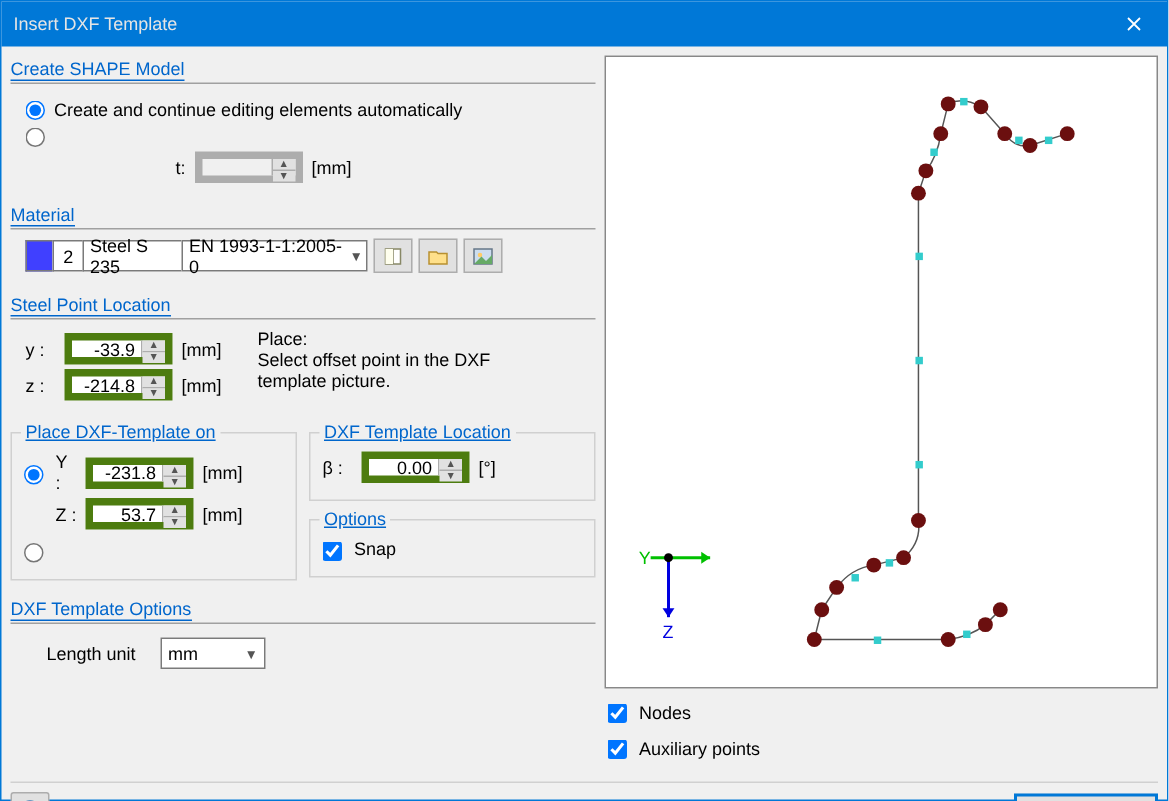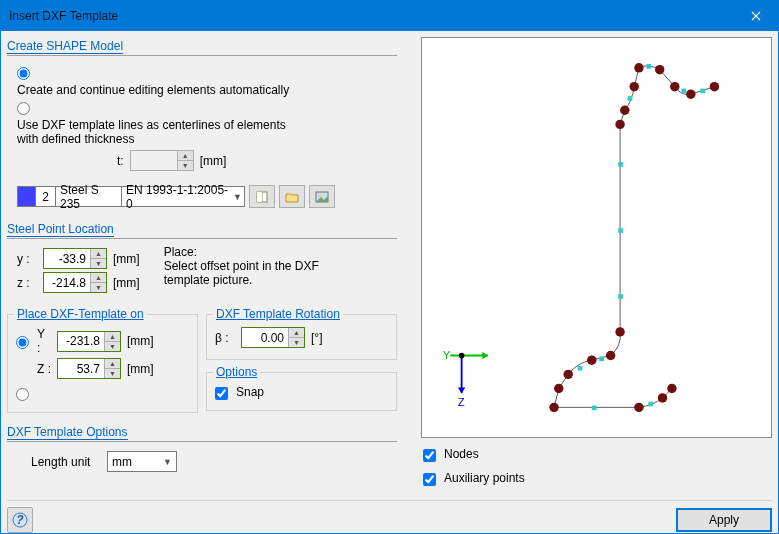--- a/index.html
+++ b/index.html
@@ -1,30 +1,30 @@
 <!DOCTYPE html>
 <html><head>
 <meta charset="utf-8">
 <style>
   * { box-sizing: border-box; font-family: "Segoe UI", Tahoma, sans-serif; font-size: 12px; }
   body { margin: 0; background: #fff; }
   .window { width: 779px; height: 534px; border: 1px solid #0078d7; background: #f0f0f0; display: flex; flex-direction: column; }
-  .titlebar { height: 30px; background: #0078d7; color: #0f172a; display: flex; align-items: center; padding: 0 0 0 8px; }
+  .titlebar { height: 30px; background: #0078d7; color: #e5e5e5; display: flex; align-items: center; padding: 0 0 0 8px; }
   .titlebar .title { flex: 1; font-size: 12px; }
   .close-btn { width: 45px; height: 30px; display: flex; align-items: center; justify-content: center; cursor: pointer; }
-  .body { flex: 1; display: flex; padding: 6px; gap: 24px; }
+  .body { flex: 1; display: flex; padding: 6px; gap: 6px; }
   .left-panel { width: 390px; display: flex; flex-direction: column; gap: 4px; }
   .right-panel { flex: 1; display: flex; flex-direction: column; }
   .section-header { color: #0066cc; border-bottom: 1px solid #a0a0a0; padding: 2px 0; margin-bottom: 4px; }
   .section-header span { border-bottom: 1px solid #0066cc; }
   .section-body { padding: 2px 4px 8px 10px; }
-  .radio-row { display: flex; align-items: flex-start; gap: 4px; margin: 4px 0; flex-direction: column; }
+  .radio-row { display: flex; align-items: flex-start; gap: 4px; margin: 4px 0; }
   .radio-row label { line-height: 14px; }
   .t-row { display:flex; align-items:center; gap:6px; margin-left: 100px; margin-top:4px;}
-  .spinner { display:inline-flex; border:1px solid #4d7c0f; background:#fff; height:21px; }
+  .spinner { display:inline-flex; border:5px solid #4d7c0f; background:#fff; height:21px; }
   .spinner.disabled { background:#f0f0f0; color:#888; border-color:#adadad;}
   .spinner input { border:none; width:46px; text-align:right; padding:0 4px; outline:none; background:transparent; font-size:12px;}
   .spinner .spins { display:flex; flex-direction:column; width:16px; border-left:1px solid #adadad;}
   .spinner .spins div { flex:1; display:flex; align-items:center; justify-content:center; font-size:7px; line-height:7px; color:#555; cursor:pointer; background:#e1e1e1;}
   .spinner .spins div:first-child{border-bottom:1px solid #adadad;}
   .mat-row { display:flex; align-items:center; gap:0; }
   .mat-swatch { width:18px; height:21px; background:#4040ff; border:1px solid #7a7a7a; border-right:none;}
   .mat-num { width:20px; height:21px; border:1px solid #7a7a7a; border-right:none; display:flex; align-items:center; justify-content:center; background:#fff;}
   .mat-name { width:66px; height:21px; border:1px solid #7a7a7a; border-right:none; display:flex; align-items:center; padding:0 4px; background:#fff;}
   .mat-combo { flex:0 0 124px; height:21px; border:1px solid #7a7a7a; background:#fff; display:flex; align-items:center; padding:0 2px 0 4px; justify-content:space-between;}
@@ -68,37 +68,37 @@
 
       <div>
         <div class="section-header"><span>Create SHAPE Model</span></div>
         <div class="section-body">
           <div class="radio-row">
             <input type="radio" name="shape" checked="" style="">
             <label>Create and continue editing elements automatically</label>
           </div>
           <div class="radio-row">
             <input type="radio" name="shape" style="">
-            <label style="max-width:290px">Use DXF template lines as centerlines of elements with defined thickness</label>
           </div>
           <div class="t-row">
             <span>t:</span>
             <span class="spinner disabled">
               <input disabled="" value="" style="">
               <span class="spins">
                   <div>▲</div>
                   <div>▼</div>
                 </span>
             </span>
             <span>[mm]</span>
           </div>
         </div>
       </div>
 
       <div>
+        <div class="section-header"><span>Material</span></div>
         <div class="section-body">
           <div class="mat-row">
             <div class="mat-swatch"></div>
             <div class="mat-num">2</div>
             <div class="mat-name">Steel S 235</div>
             <div class="mat-combo">
               <span>EN 1993-1-1:2005-0</span>
               <span class="chev">▼</span>
             </div>
             <div class="icon-btn">
@@ -186,21 +186,21 @@
               </span>
               <span>[mm]</span>
             </div>
             <div class="radio-row" style="margin-top:8px">
               <input type="radio" name="place" style="">
             </div>
           </div>
         </div>
         <div style="flex:1">
           <div class="group">
-            <div class="group-title"><span>DXF Template Rotation</span></div>
+            <div class="group-title"><span>DXF Template Location</span></div>
             <div class="coord-row" style="margin-top:8px">
               <span class="lbl">β :</span>
               <span class="spinner">
                 <input value="0.00" style="">
                 <span class="spins">
                     <div>▲</div>
                     <div>▼</div>
                   </span>
               </span>
               <span>[°]</span>

